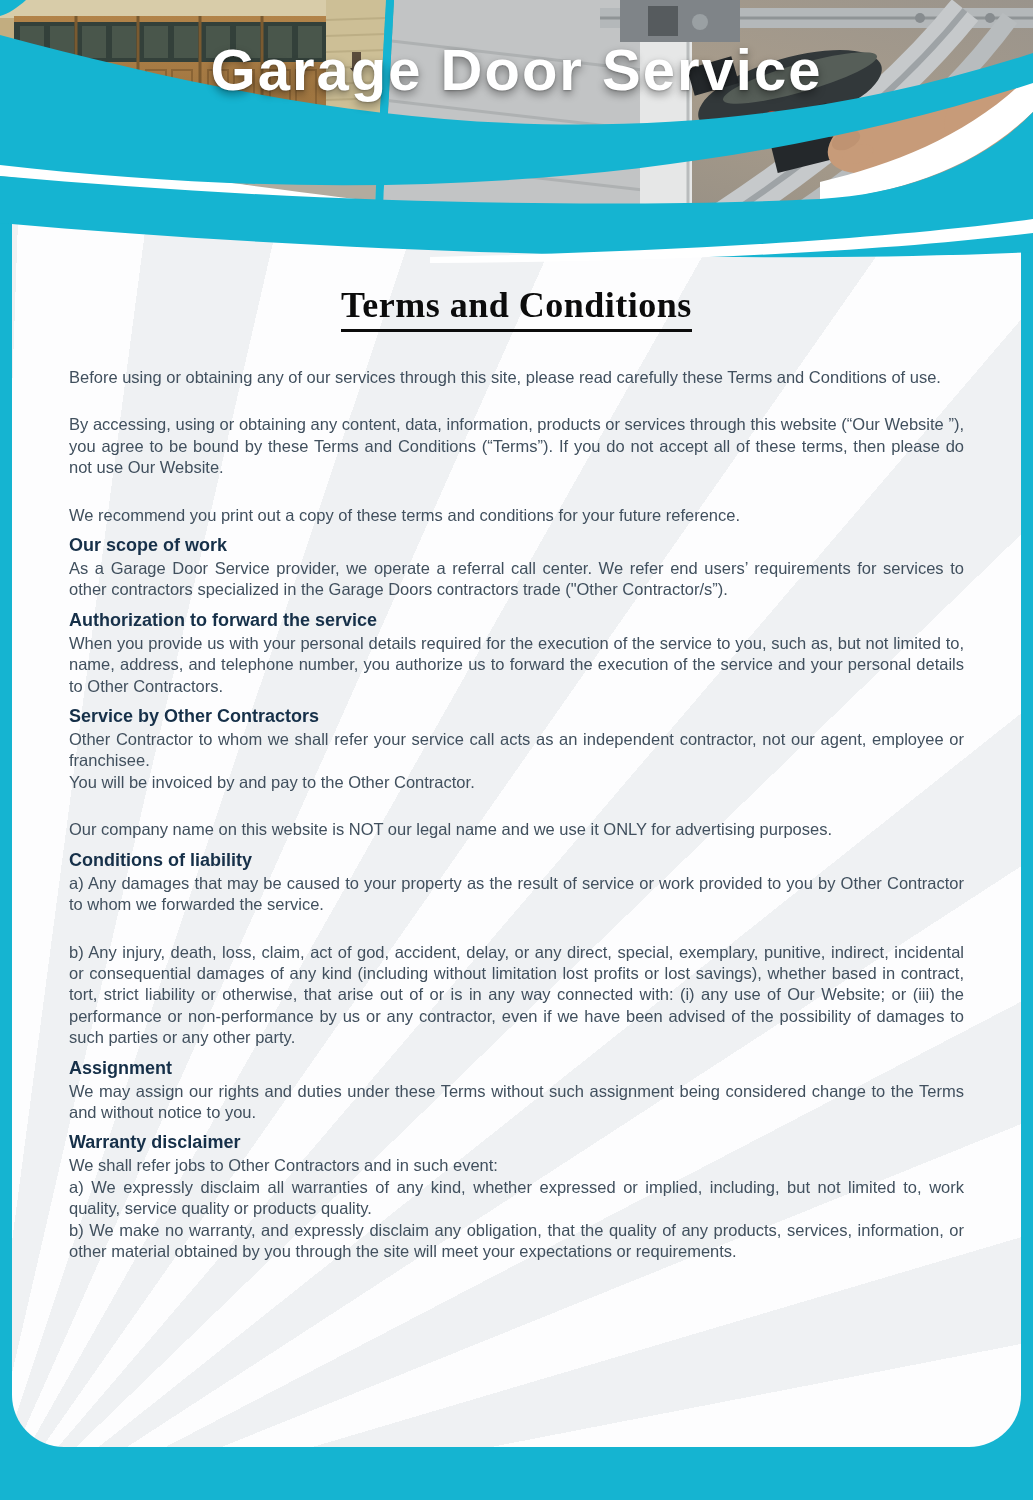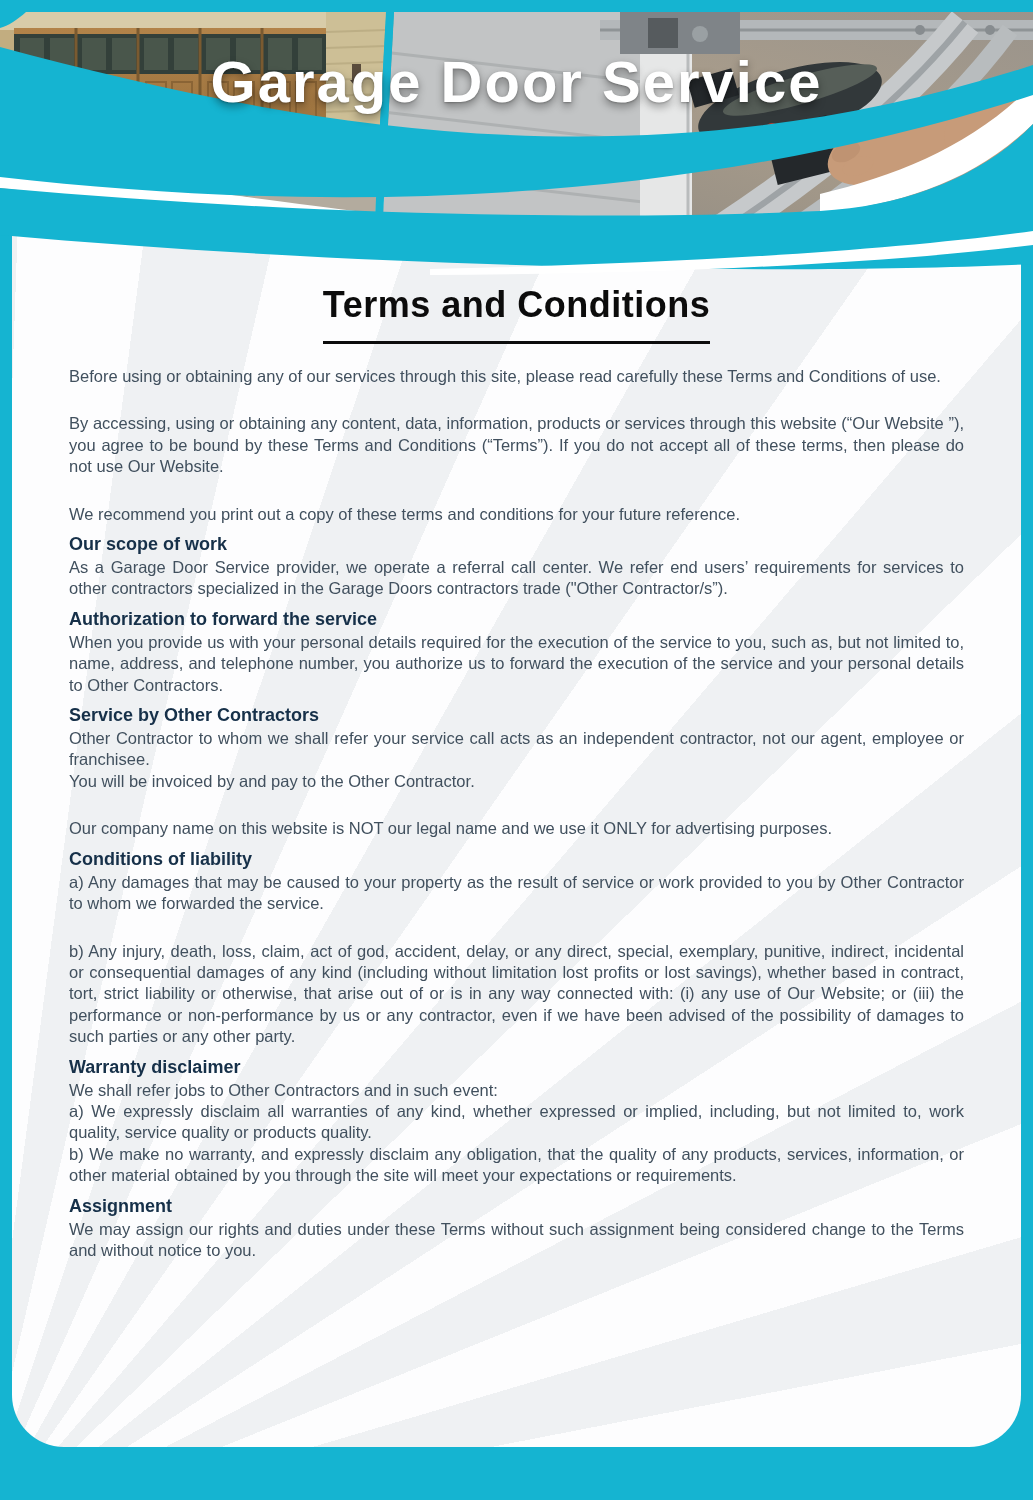--- a/index.html
+++ b/index.html
@@ -27,39 +27,40 @@
     margin:98px 0 40px;
     text-align:center;
     font-size:36px;
     line-height:43px;
     font-weight:bold;
     color:#0c0c0c;
     letter-spacing:0.5px;
   }
   h1.page-title span{
     border-bottom:3px solid #0c0c0c;
-    padding-bottom:16px;
+    padding-bottom:4px;
+    font-family:Liberation Serif, serif;
   }
   .section h2{
     margin:8px 0 2px;
     font-size:18px;
     line-height:22px;
     font-weight:bold;
     color:#163049;
   }
   .block{margin:0;}
   .block + .block{margin-top:26px;}
   .section{margin:0;}
   p.line{
     margin:0;
     text-align:justify;
   }
   
   .header{
-    position:absolute;top:12px;left:0;width:1033px;height:266px;z-index:2;
+    position:absolute;top:0;left:0;width:1033px;height:266px;z-index:2;
   }
   .header svg{display:block;}
   .brand{
     position:absolute;top:36px;left:0;width:100%;
     text-align:center;
     font-size:58px;
     font-weight:bold;
     letter-spacing:2px;
     color:#ffffff;
     text-shadow:0 4px 9px rgba(0,0,0,0.40), 0 1px 2px rgba(0,0,0,0.25);
@@ -115,32 +116,32 @@
     <h2>Conditions of liability</h2>
           <div class="block">
             <p class="line">a) Any damages that may be caused to your property as the result of service or work provided to you by Other Contractor to whom we forwarded the service.</p>
           </div>
           <div class="block">
             <p class="line">b) Any injury, death, loss, claim, act of god, accident, delay, or any direct, special, exemplary, punitive, indirect, incidental or consequential damages of any kind (including without limitation lost profits or lost savings), whether based in contract, tort, strict liability or otherwise, that arise out of or is in any way connected with: (i) any use of Our Website; or (iii) the performance or non-performance by us or any contractor, even if we have been advised of the possibility of damages to such parties or any other party.</p>
           </div>
         </div>
 
   <div class="section">
+    <h2>Assignment</h2>
+  <div class="block">
+            <p class="line">We may assign our rights and duties under these Terms without such assignment being considered change to the Terms and without notice to you.</p>
+          </div>
+        </div>
+
+  <div class="section">
     <h2>Warranty disclaimer</h2>
   <div class="block">
             <p class="line">We shall refer jobs to Other Contractors and in such event:</p>
             <p class="line">a) We expressly disclaim all warranties of any kind, whether expressed or implied, including, but not limited to, work quality, service quality or products quality.</p>
             <p class="line">b) We make no warranty, and expressly disclaim any obligation, that the quality of any products, services, information, or other material obtained by you through the site will meet your expectations or requirements.</p>
-          </div>
-        </div>
-
-  <div class="section">
-    <h2>Assignment</h2>
-  <div class="block">
-            <p class="line">We may assign our rights and duties under these Terms without such assignment being considered change to the Terms and without notice to you.</p>
           </div>
         </div>
 </div>
   </div>
 </div>
 
 <div class="header">
   <svg width="1033" height="266" viewBox="0 0 1033 266">
     <defs>
       <clipPath id="clipL">

